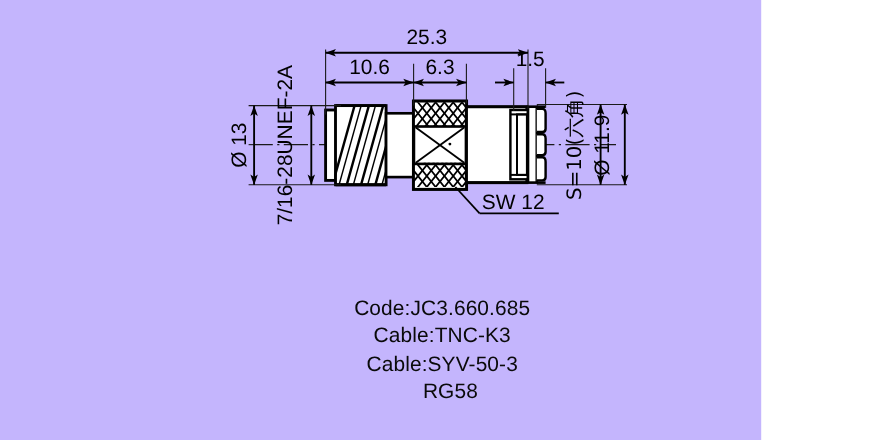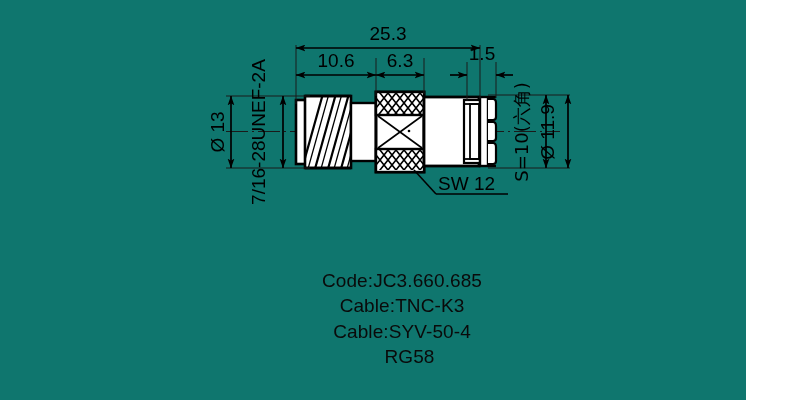--- a/index.html
+++ b/index.html
@@ -9,23 +9,23 @@
   }
   body {
     width: 800px;
     height: 400px;
     overflow: hidden;
     font-family: "Liberation Sans", sans-serif;
     color: #000000;
   }
   #stage {
     position: relative;
-    width: 746px;
+    width: 692px;
     height: 400px;
-    background: #0f766e;
+    background: #c4b5fd;
   }
   #drawing-svg {
     position: absolute;
     left: 0;
     top: 0;
     width: 800px;
     height: 400px;
     display: block;
   }
   .caption-block {
@@ -225,17 +225,17 @@
       <line x1="414" y1="170" x2="436" y2="194" stroke="#000000" stroke-width="1.6"></line>
       <line x1="436" y1="194" x2="508" y2="194" stroke="#000000" stroke-width="1.6"></line>
       <text class="lbl-text" x="438" y="190">SW 12</text>
     </g>
 
   </svg>
 
   <div class="caption-block">
     <div class="caption-line indent-2">Code:JC3.660.685</div>
     <div class="caption-line indent-2">Cable:TNC-K3</div>
-    <div class="caption-line indent-2">Cable:SYV-50-4</div>
+    <div class="caption-line indent-2">Cable:SYV-50-3</div>
     <div class="caption-line indent">RG58</div>
   </div>
 
 </div>
 
 </body></html>

